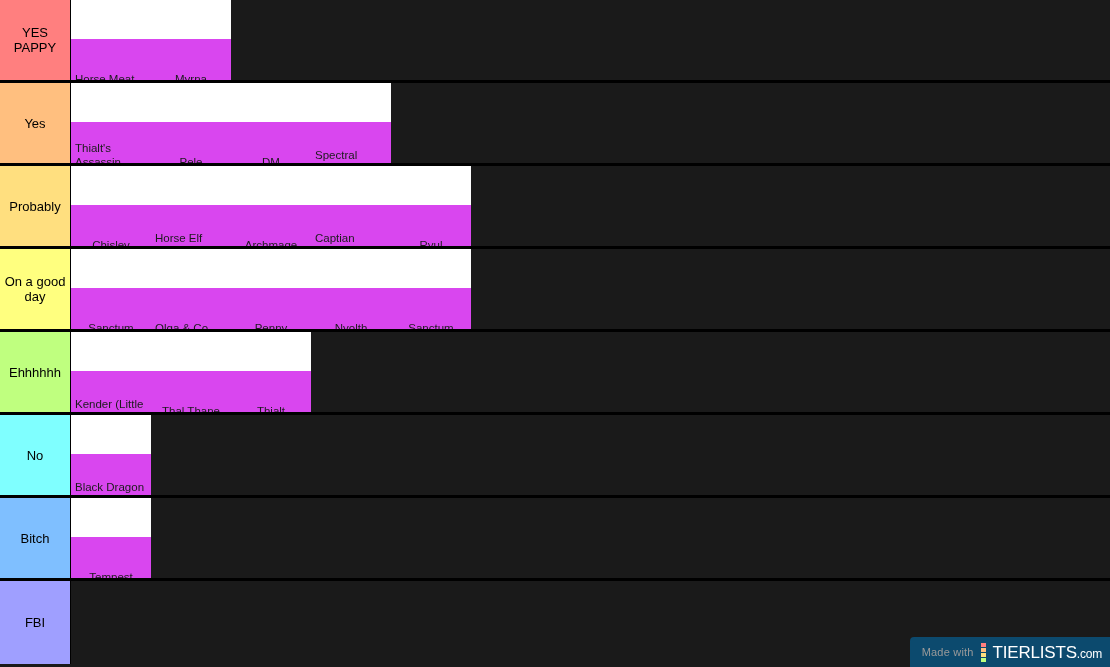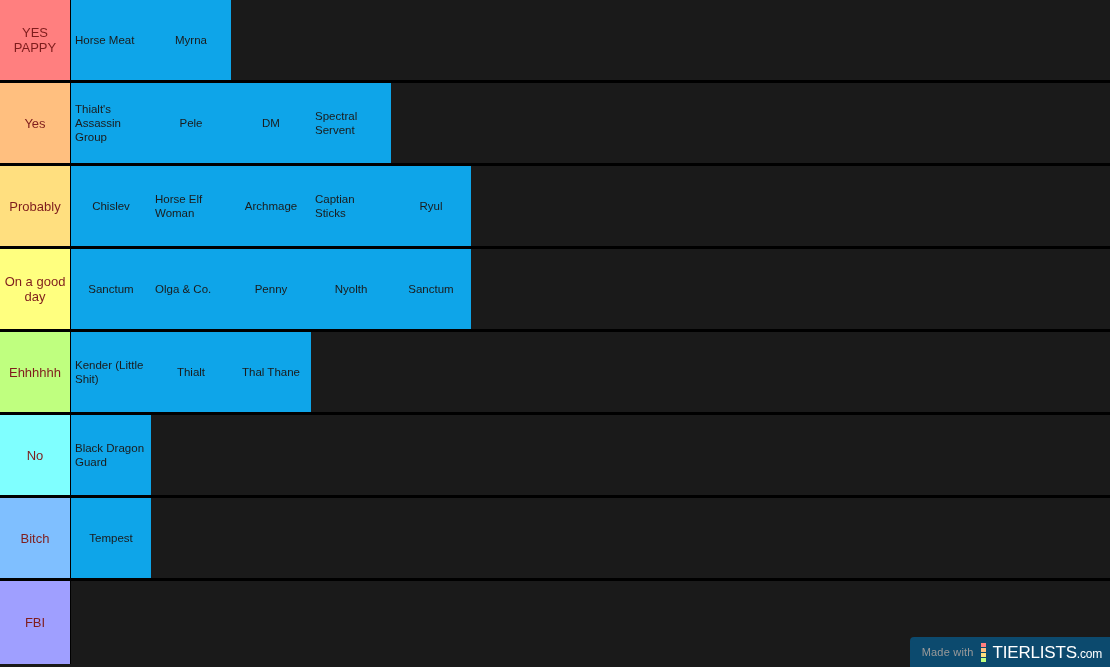--- a/index.html
+++ b/index.html
@@ -39,21 +39,21 @@
     flex: 0 0 71px;
     width: 71px;
     height: 100%;
     box-sizing: border-box;
     display: flex;
     align-items: center;
     justify-content: center;
     text-align: center;
     font-size: 13px;
     line-height: 15px;
-    color: #7f1d1d;
+    color: #000000;
     padding: 2px 3px;
     word-break: break-word;
     border-right: 1px solid #000;
   }
 
   .tier-items {
     flex: 1 1 auto;
     height: 100%;
     display: flex;
     align-items: stretch;
@@ -71,26 +71,27 @@
   }
 
   .tier-item {
     flex: 0 0 80px;
     width: 80px;
     height: 100%;
     box-sizing: border-box;
     display: flex;
     align-items: center;
     justify-content: flex-start;
-    background: #0ea5e9;
+    background: #d946ef;
     color: #1b1b1b;
     font-size: 11.5px;
     line-height: 14px;
     overflow: visible;
     position: relative;
+    margin-top: 39px;
   }
   .tier-item .item-text {
     display: block;
     width: 80px;
     padding: 0 4px;
     box-sizing: border-box;
     text-align: center;
   }
   .tier-item.multiline .item-text {
     text-align: left;
@@ -219,24 +220,24 @@
       </div>
     </div>
     <div class="tier-row">
       <div class="tier-label" style="background: rgb(191, 255, 127);">Ehhhhhh</div>
       <div class="tier-items">
         <div class="items-strip">
           <div class="tier-item multiline">
             <span class="item-text">Kender (Little Shit)</span>
           </div>
           <div class="tier-item">
+            <span class="item-text">Thal Thane</span>
+          </div>
+          <div class="tier-item">
             <span class="item-text">Thialt</span>
-          </div>
-          <div class="tier-item">
-            <span class="item-text">Thal Thane</span>
           </div>
         </div>
       </div>
     </div>
     <div class="tier-row">
       <div class="tier-label" style="background: rgb(127, 255, 255);">No</div>
       <div class="tier-items">
         <div class="items-strip">
           <div class="tier-item multiline">
             <span class="item-text">Black Dragon Guard</span>

